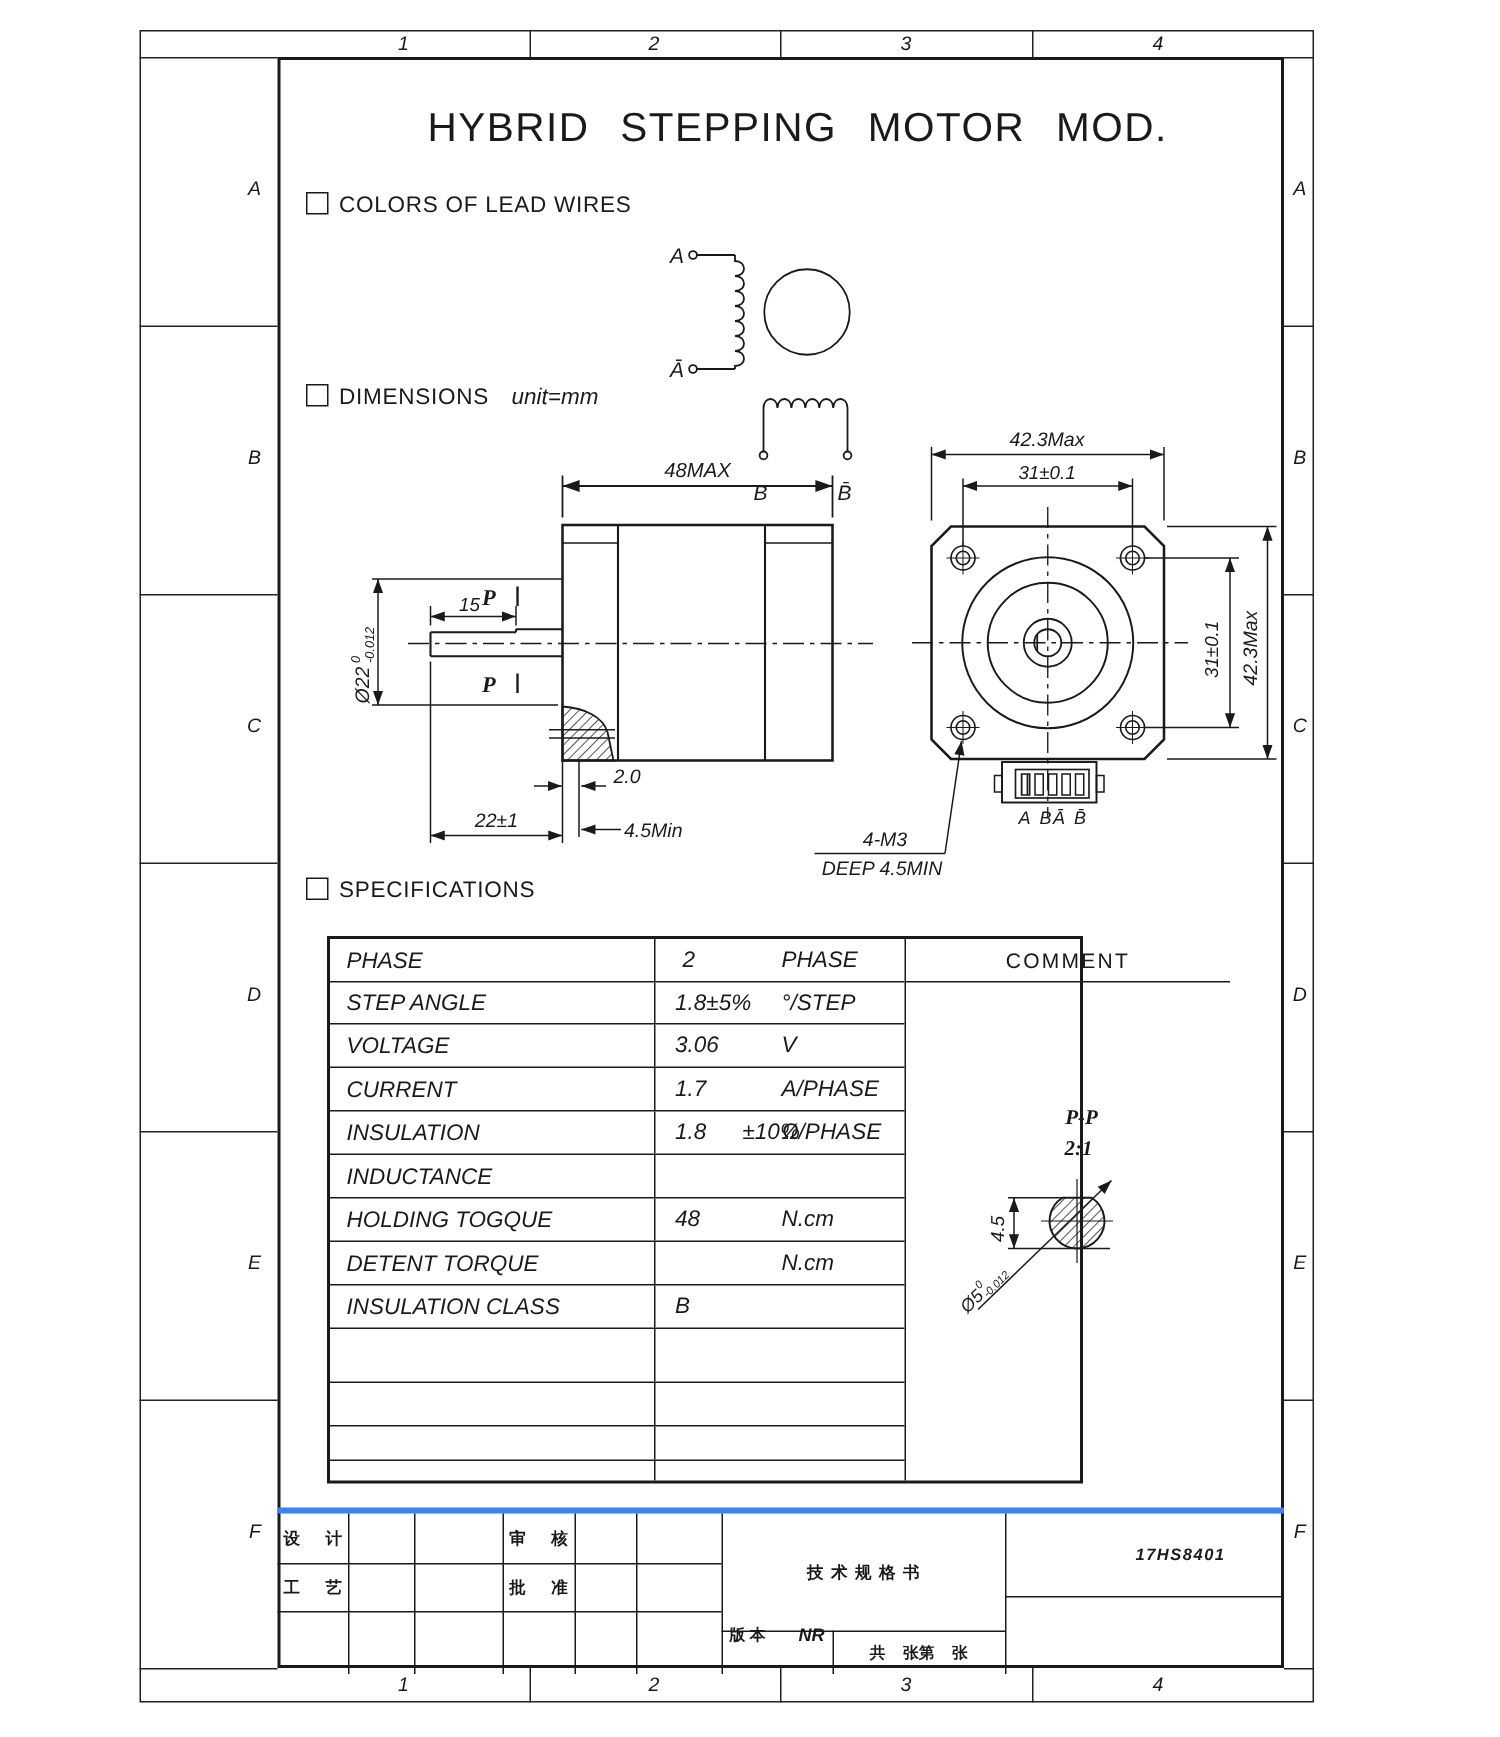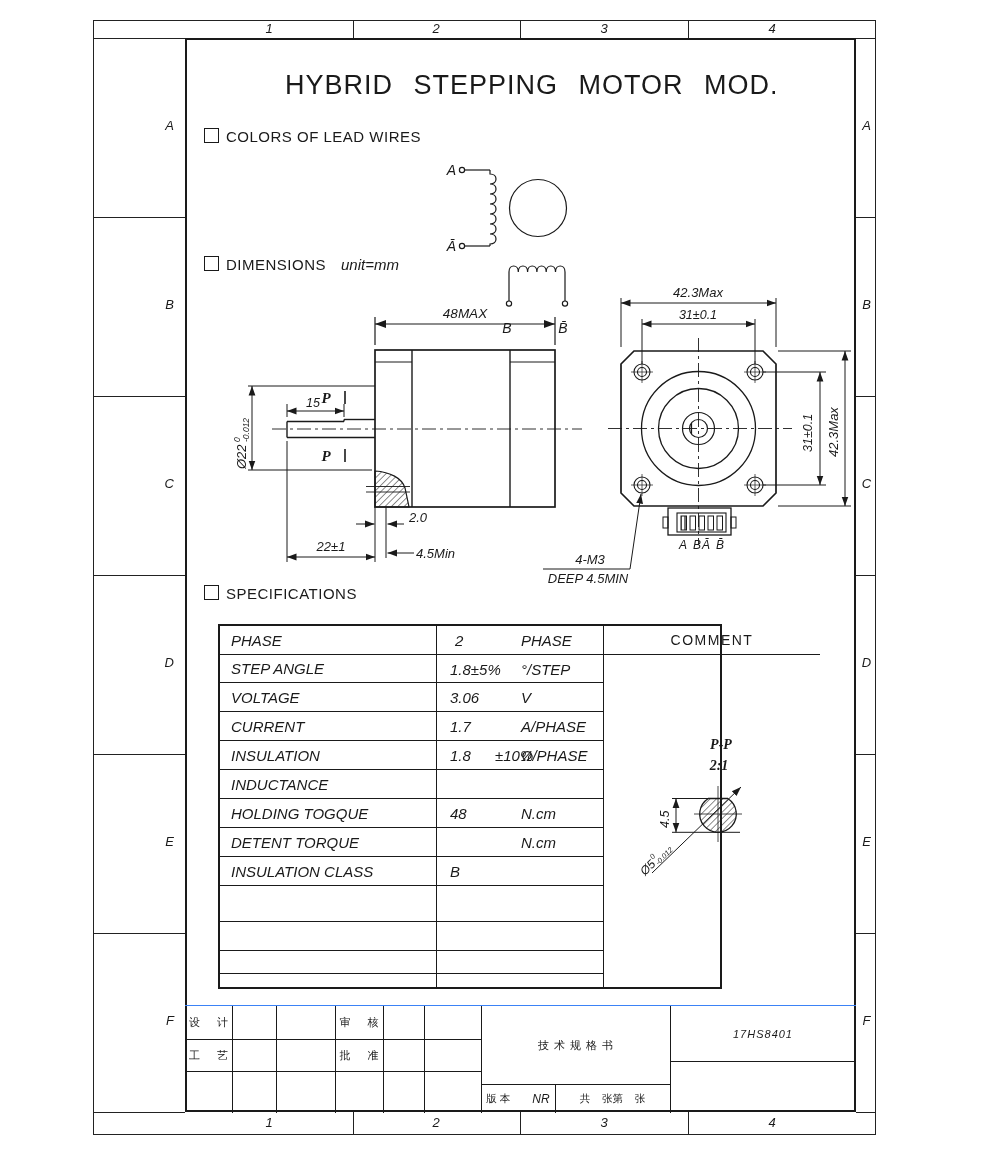--- a/index.html
+++ b/index.html
@@ -29,28 +29,28 @@
         align-items:center;padding-left:11px;font-style:italic;font-size:15px;white-space:nowrap;}
   .sc2{position:relative;flex:1;font-style:italic;font-size:15px;}
   .sc2 span{position:absolute;top:50%;transform:translateY(-50%);white-space:nowrap;}
   .sc2 .v{left:13px;} .sc2 .t{left:58px;} .sc2 .u{left:84px;}
   .scomment{position:absolute;left:383px;top:0;width:217px;height:100%;
         border-left:1.6px solid #1a1a1a;box-sizing:border-box;}
   .scomment .chdr{height:29px;border-bottom:1.6px solid #1a1a1a;box-sizing:border-box;
         display:flex;align-items:center;justify-content:center;font-size:14px;letter-spacing:1.5px;}
   
   .tb{position:absolute;left:185px;top:1005px;width:671px;height:77px;box-sizing:border-box;
-        border-top:1px solid #3b82f6;}
+        border-top:4px solid #3b82f6;font-weight:bold;}
   .tb .vl{position:absolute;width:1.4px;background:#1a1a1a;}
   .tb .hl{position:absolute;height:1.4px;background:#1a1a1a;}
   .tb .cell{position:absolute;display:flex;align-items:center;justify-content:center;
         font-size:11px;white-space:nowrap;}
   .cjk{letter-spacing:7px;text-indent:7px;}
   .doc-title{font-size:15px;letter-spacing:5px;text-indent:5px;text-align:center;}
-  .part-no{font-size:18px;font-style:italic;letter-spacing:1px;}
+  .part-no{font-size:18px;font-style:italic;letter-spacing:1px;padding-left:24px;}
 </style>
 </head>
 <body>
 
 <div class="page">
 
   <div class="outer-border"></div>
   <div class="inner-frame"></div>
 
   <div class="vline" style="left:353px;top:20px;height:18px"></div>
@@ -448,20 +448,20 @@
     <div class="hl" style="left:0;top:65px;width:296px"></div>
     <div class="hl" style="left:296px;top:78px;width:189px"></div>
     <div class="vl" style="left:370px;top:78px;height:29px"></div>
     <div class="hl" style="left:485px;top:55px;width:186px"></div>
     <div class="cell cjk" style="left:0;top:0;width:47px;height:33px">设 计</div>
     <div class="cell cjk" style="left:150px;top:0;width:48px;height:33px">审 核</div>
     <div class="cell cjk" style="left:0;top:33px;width:47px;height:32px">工 艺</div>
     <div class="cell cjk" style="left:150px;top:33px;width:48px;height:32px">批 准</div>
     <div class="cell doc-title" style="left:296px;top:0;width:189px;height:78px">技术规格书</div>
     <div class="cell part-no" style="left:485px;top:0;width:186px;height:55px">17HS8401</div>
-    <div class="cell" style="left:296px;top:78px;width:74px;height:29px;gap:22px">
+    <div class="cell" style="left:296px;top:66px;width:74px;height:29px;gap:22px">
       <span style="font-size:10.5px">版 本</span>
       <span style="font-size:12px;font-style:italic">NR</span>
     </div>
     <div class="cell" style="left:370px;top:78px;width:115px;height:29px;font-size:10.5px;white-space:pre">共    张第    张</div>
   </div>
 
 </div>
 
 </body></html>

